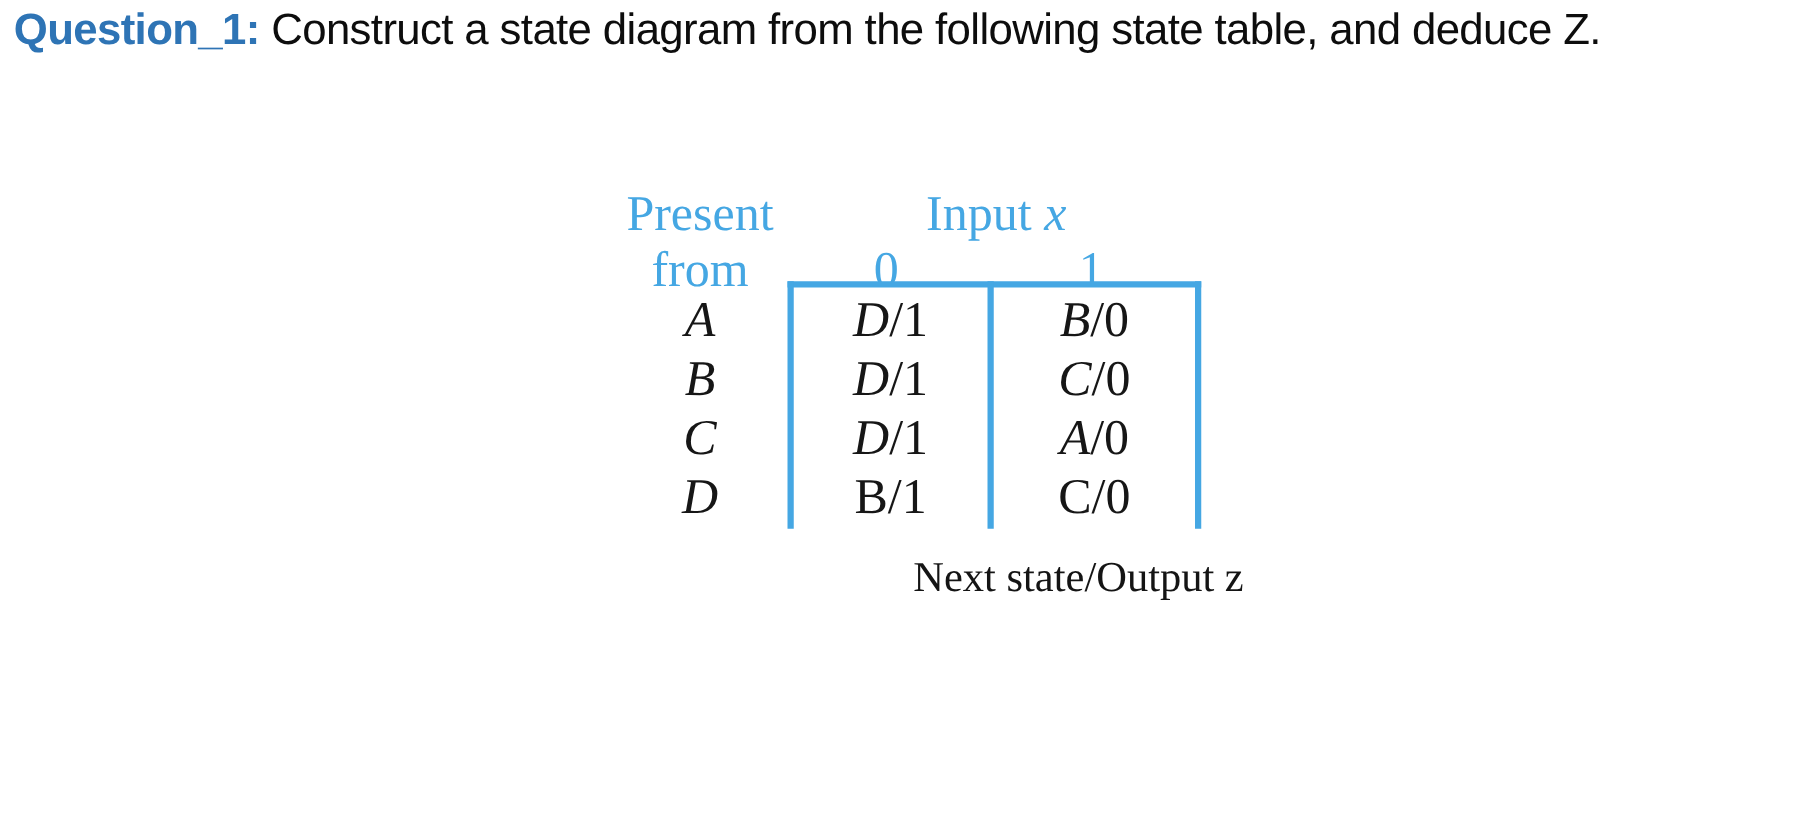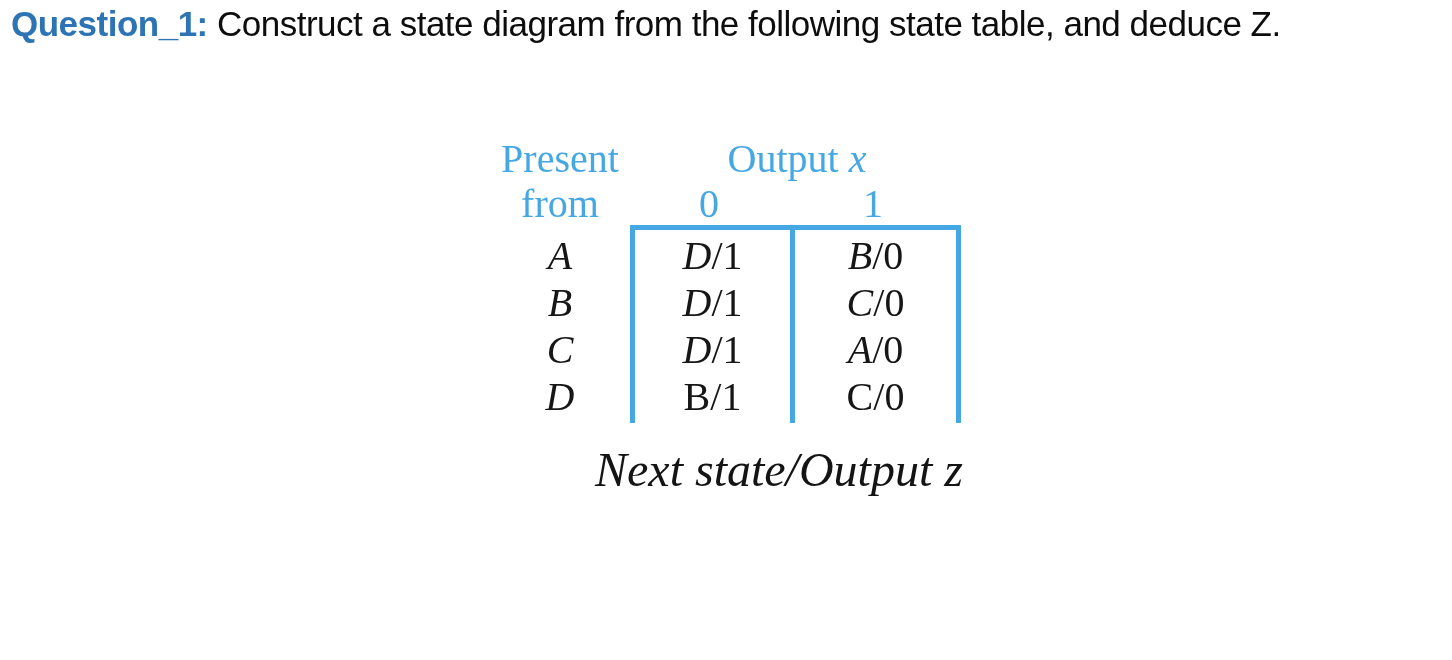--- a/index.html
+++ b/index.html
@@ -34,20 +34,21 @@
     position: absolute;
   }
   .ctr {
     text-align: center;
   }
   .hdr {
     color: var(--table-blue, #45a7e3);
     font-family: "Liberation Serif", serif;
     font-size: 40px;
     line-height: 1;
+    margin-top: 12px;
   }
   .it {
     font-style: italic;
   }
   .rule {
     position: absolute;
     background: var(--table-blue, #45a7e3);
   }
   .rows {
     position: absolute;
@@ -62,41 +63,40 @@
     font-family: "Liberation Serif", serif;
     font-size: 40px;
     color: #161616;
     line-height: 1;
   }
   .caption {
     position: absolute;
     left: 595px;
     top: 444px;
     width: 400px;
-    text-align: left;
+    text-align: right;
     font-family: "Liberation Serif", serif;
-    font-size: 48px;
+    font-size: 34px;
     color: #141414;
     line-height: 1.1;
-    font-style: italic;
   }
 </style>
 </head>
 <body>
 
 <div class="page">
 
   <div class="title"><span class="qlabel">Question_1:</span><span> Construct a state diagram from the following state table, and deduce Z.</span></div>
 
   <div>
 
     <div class="abs ctr hdr" style="left:478px; top:139px; width:164px;">Present</div>
     <div class="abs ctr hdr" style="left:478px; top:184px; width:164px;">from</div>
 
-    <div class="abs ctr hdr" style="left:697px; top:139px; width:200px;"><span>Output </span><span class="it">x</span></div>
+    <div class="abs ctr hdr" style="left:697px; top:139px; width:200px;"><span>Input </span><span class="it">x</span></div>
 
     <div class="abs ctr hdr" style="left:659px; top:184px; width:100px;">0</div>
     <div class="abs ctr hdr" style="left:823px; top:184px; width:100px;">1</div>
 
     <div class="rule" style="left:630px; top:225px; width:331px; height:5px;"></div>
     <div class="rule" style="left:630px; top:225px; width:5px; height:198px;"></div>
     <div class="rule" style="left:790px; top:225px; width:5px; height:198px;"></div>
     <div class="rule" style="left:956px; top:225px; width:5px; height:198px;"></div>
 
     <div class="rows" style="left:510px; top:232px; width:100px;">

